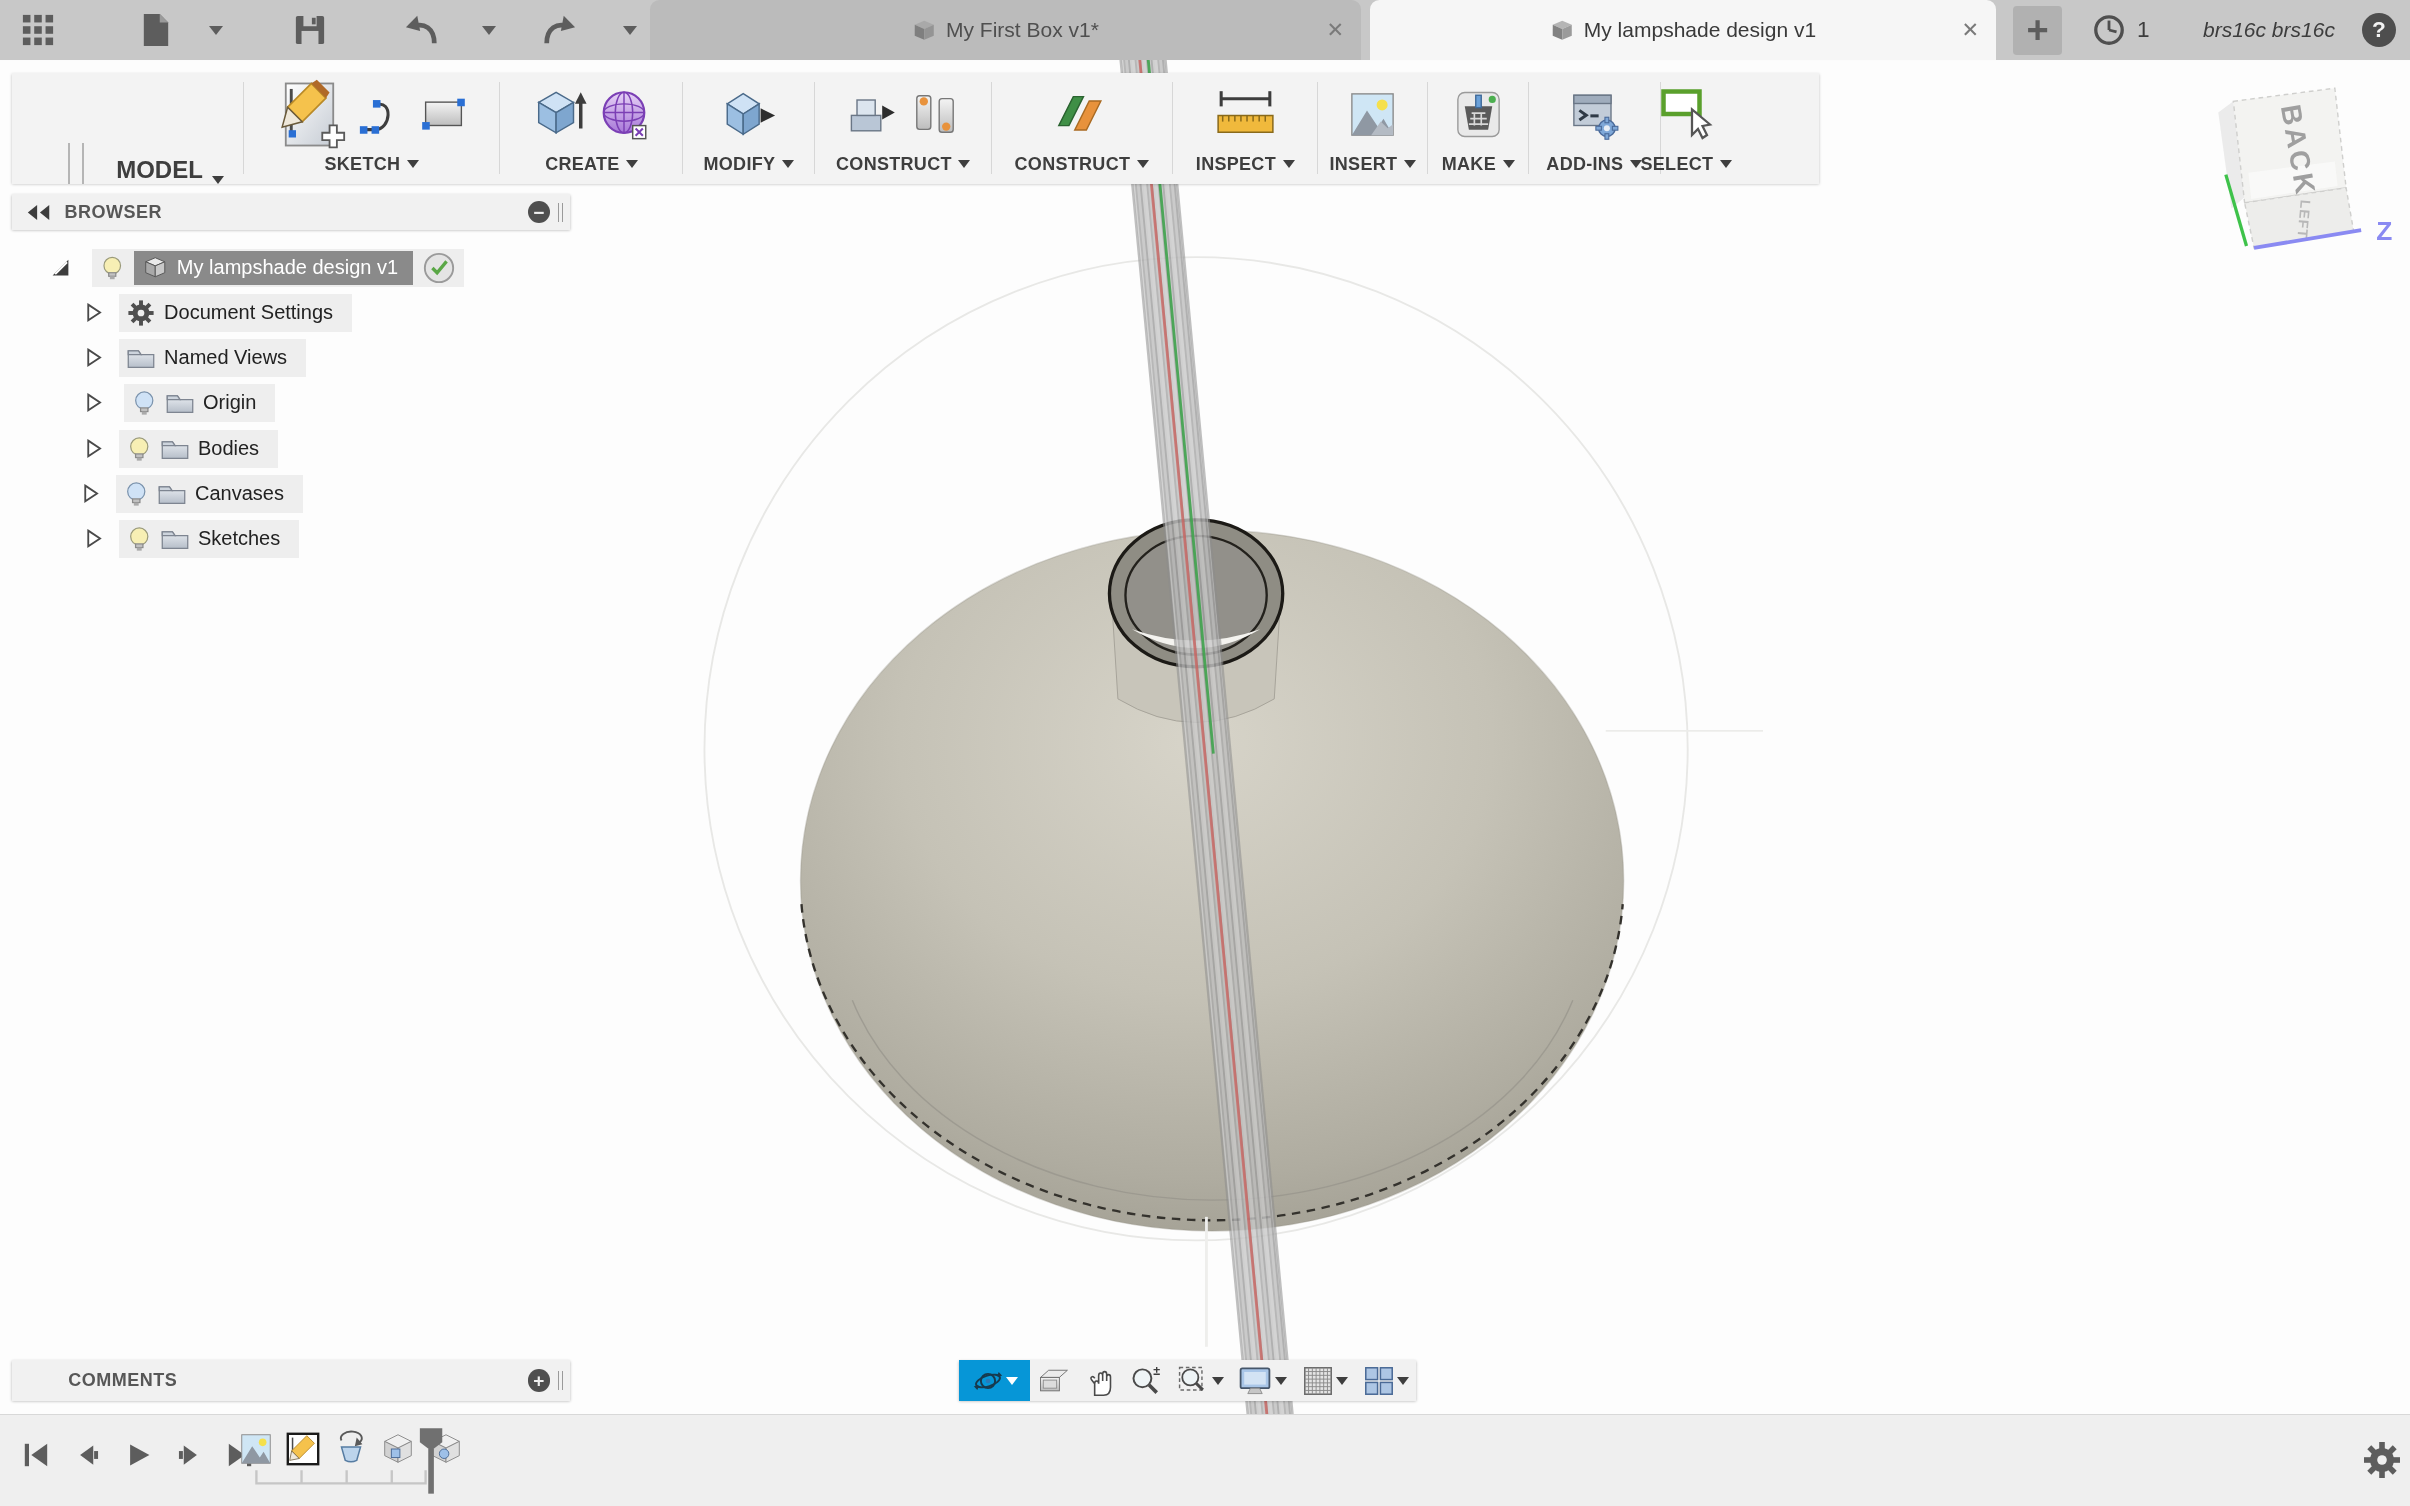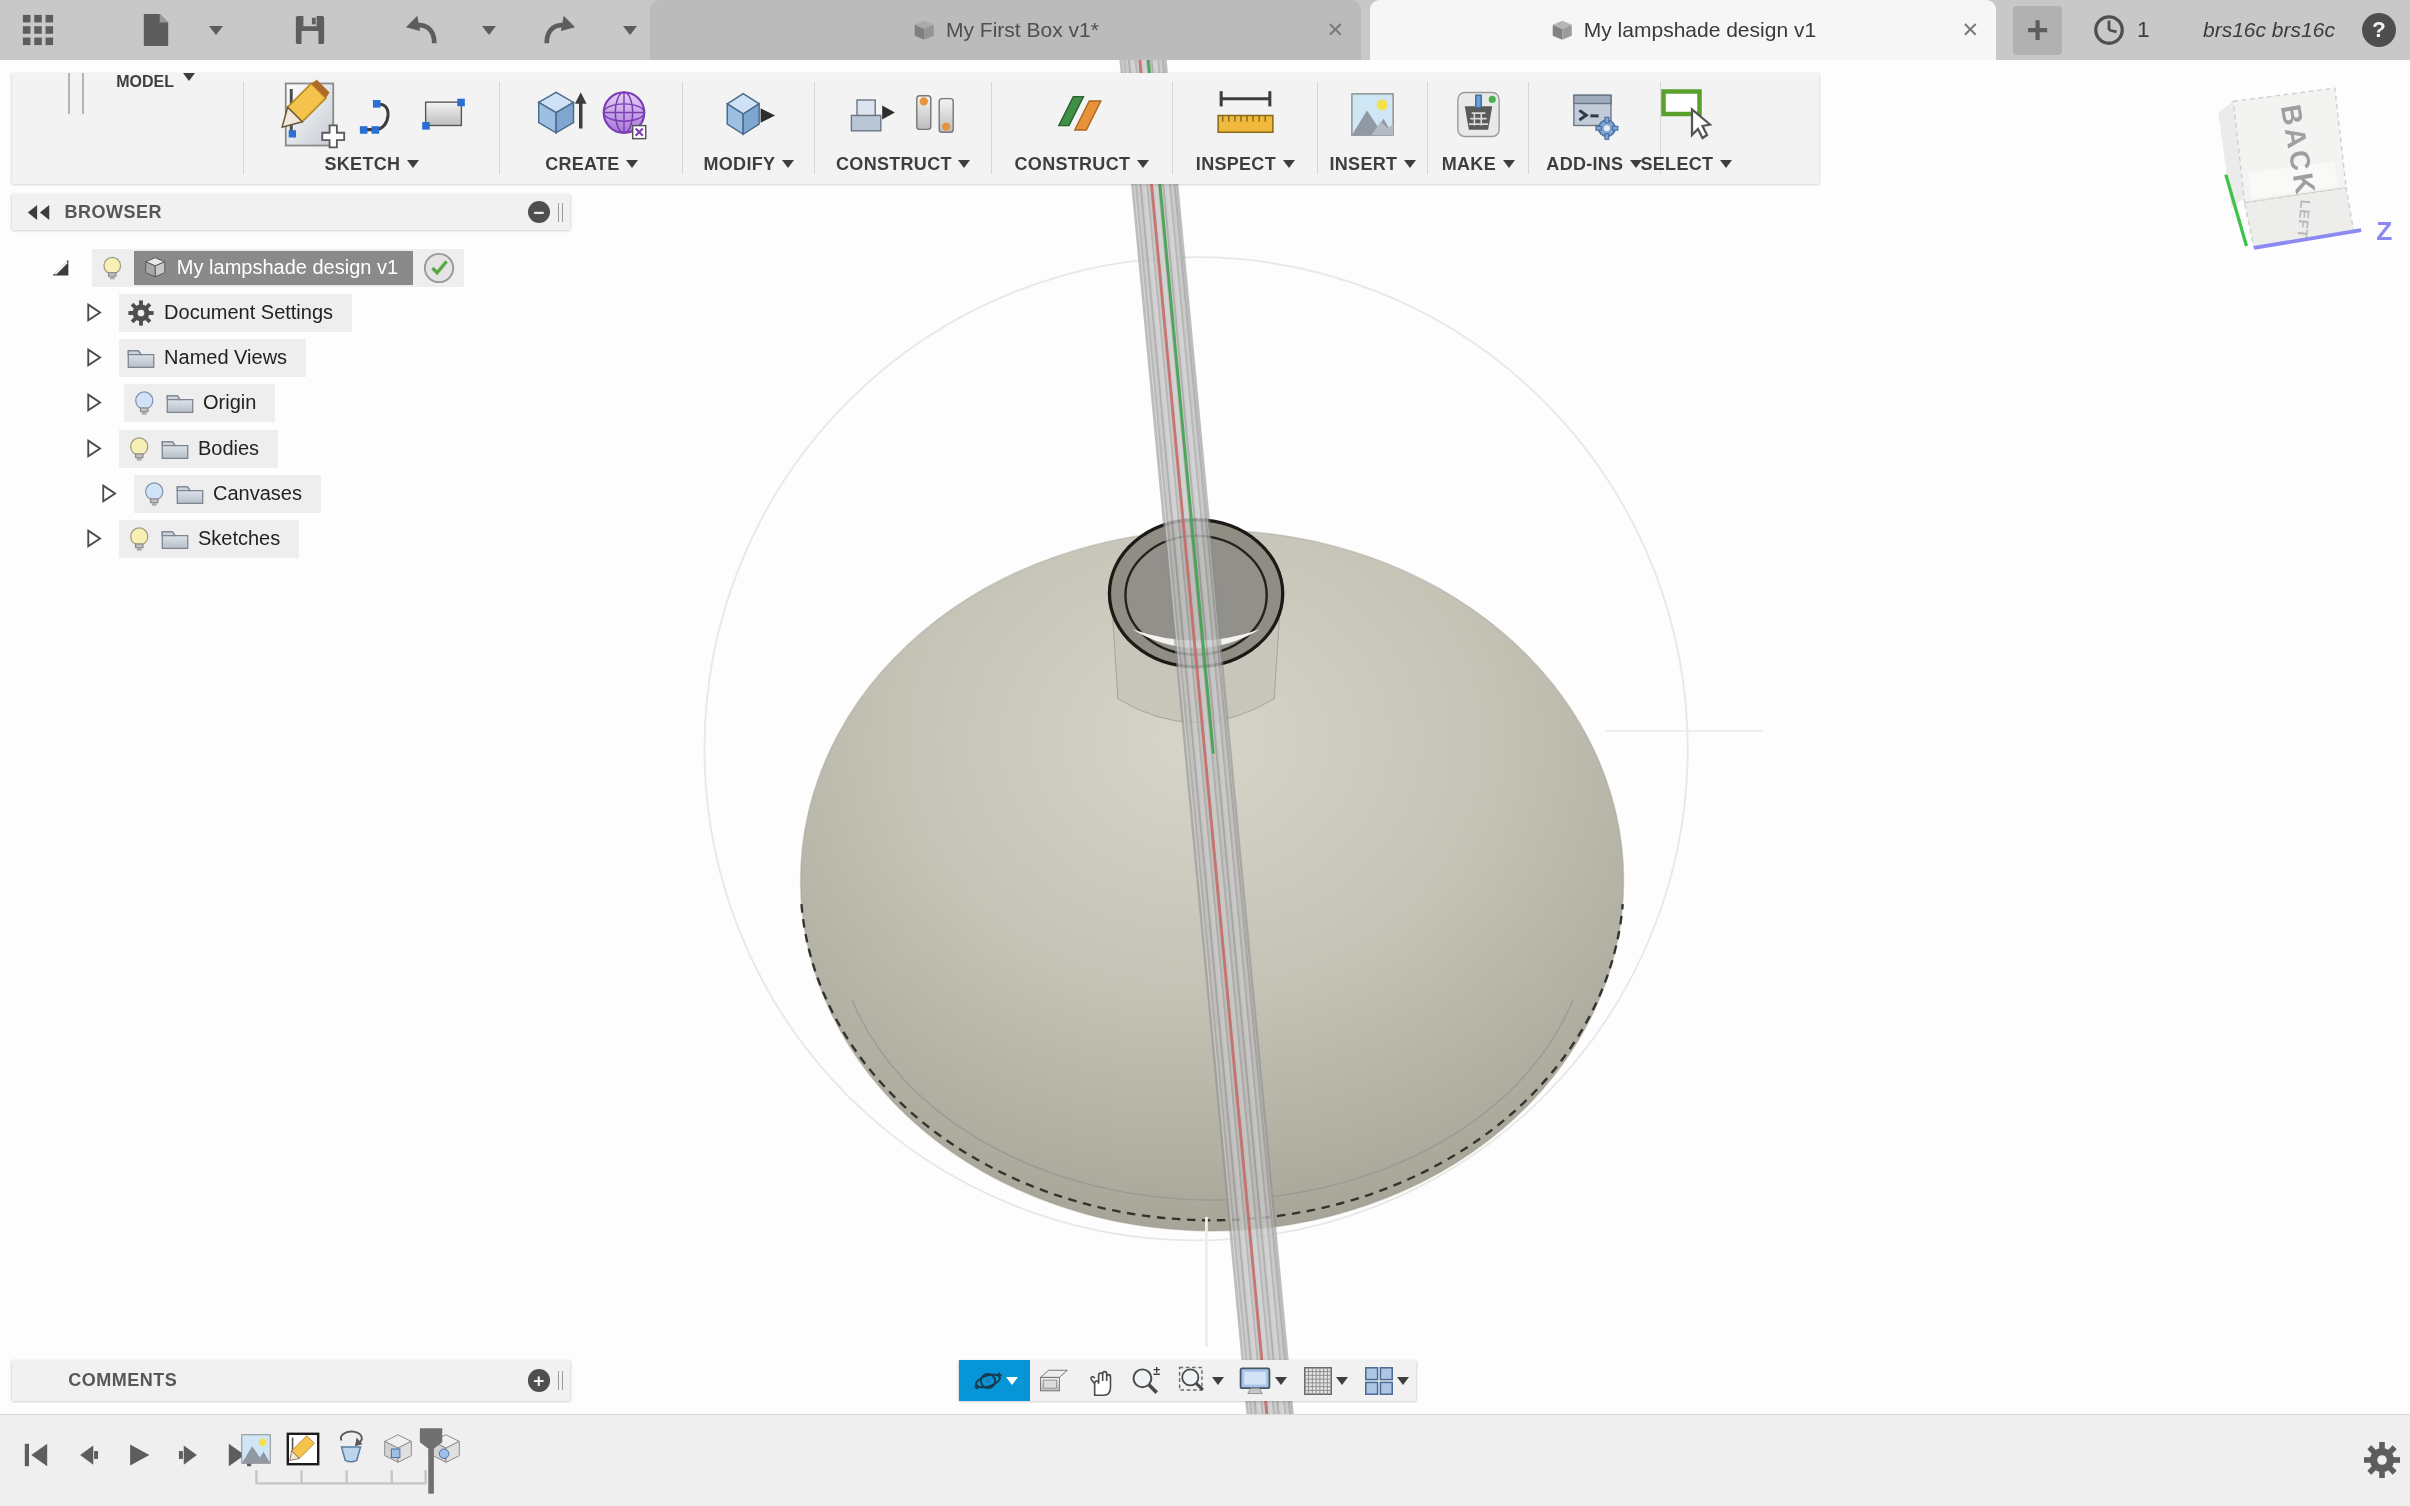--- a/index.html
+++ b/index.html
@@ -18,22 +18,22 @@
   .dd-dark{width:0;height:0;border-left:7.5px solid transparent;border-right:7.5px solid transparent;border-top:9.4px solid #5d5d5d;}
 
   
   #toolbar{position:absolute;left:12.2px;top:73px;width:1807px;height:111px;background:#f3f3f3;
            box-shadow:0 0.9px 2.8px rgba(0,0,0,.25);z-index:20;}
   .tsep{position:absolute;top:9.4px;width:0.9px;height:92px;background:#d7d7d7;}
   .tgroup{position:absolute;top:0;height:111px;display:flex;flex-direction:column;align-items:center;}
   .tg-icons{height:79px;display:flex;align-items:center;justify-content:center;gap:7.5px;margin-top:1.9px;}
   .tg-label{display:flex;align-items:center;gap:6.6px;font-size:18px;font-weight:700;color:#3e3e3e;letter-spacing:0.3px;}
   .dd{width:0;height:0;border-left:6.6px solid transparent;border-right:6.6px solid transparent;border-top:8.5px solid #3e3e3e;}
-  #model-switcher{position:absolute;left:56px;top:0;height:111px;display:flex;align-items:flex-start;gap:9.4px;
-                  font-size:16px;font-weight:700;color:#3e3e3e;}
+  #model-switcher{position:absolute;left:56px;top:0;height:111px;display:flex;align-items:flex-end;gap:9.4px;
+                  font-size:24px;font-weight:700;color:#3e3e3e;}
   .grip{width:1.9px;height:41px;background:#b5b5b5;display:inline-block;margin-right:2.8px;}
 
   
   #browser{position:absolute;left:12.2px;top:194px;width:558px;z-index:22;}
   #browser-header{height:36px;background:#f1f1f1;box-shadow:0 0.9px 2.8px rgba(0,0,0,.3);
                   display:flex;align-items:center;font-size:18px;font-weight:700;color:#575757;letter-spacing:0.5px;}
   .panel-badge{width:22.6px;height:22.6px;border-radius:50%;background:#4f4f4f;color:#f0f0f0;display:flex;
                align-items:center;justify-content:center;font-size:19px;font-weight:700;line-height:1;}
   .panel-grip{width:2.8px;height:19px;border-left:1.9px solid #9a9a9a;border-right:1.9px solid #9a9a9a;margin:0 7.5px 0 7.5px;}
   .brow{position:absolute;left:0;height:41px;display:flex;align-items:center;font-size:20px;color:#222;}
@@ -547,21 +547,21 @@
             <rect x="8" y="18" width="4" height="2.5" fill="#aaa"></rect>
       </svg>
       <svg width="28" height="24.5" viewBox="0 0 22 18">
         <path d="M1 4 h8 l2 3 h10 v10 h-20 z" fill="url(#gfolder)" stroke="#7e8591"></path>
             <path d="M1 4 h8 l2 3 h-10 z" fill="#cdd4dd" stroke="#7e8591"></path>
       </svg>
       <span>Bodies</span>
     </div>
   </div>
 
-  <div class="brow" style="top:279px;left:88px">
+  <div class="brow" style="top:279px;left:70px">
     <svg width="17" height="21" viewBox="0 0 12 16">
           <polygon points="2,2 11,8 2,14" fill="#fff" stroke="#4a4a4a" stroke-width="1.4"></polygon>
         </svg>
     <div class="bpill" style="margin-left:17px">
       <svg width="24.5" height="28" viewBox="0 0 20 22">
         <circle cx="10" cy="9" r="7" fill="#cfe2f6" stroke="#7a92ac"></circle>
             <rect x="7" y="15" width="6" height="3" fill="#c2c2c2" stroke="#8a8a8a"></rect>
             <rect x="8" y="18" width="4" height="2.5" fill="#aaa"></rect>
       </svg>
       <svg width="28" height="24.5" viewBox="0 0 22 18">

